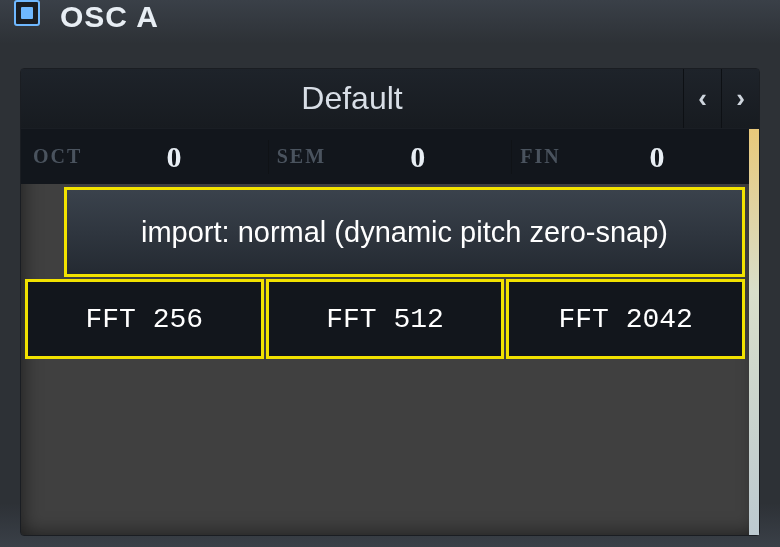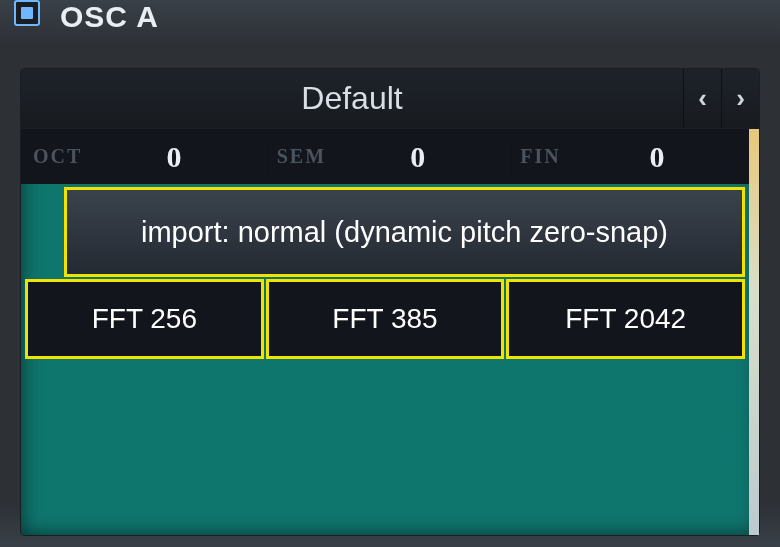--- a/index.html
+++ b/index.html
@@ -36,21 +36,21 @@
     border-radius: 1px;
   }
   .osc-title {
     color: #e8eef4;
     font-size: 30px;
     font-weight: bold;
     letter-spacing: 1px;
   }
   .panel {
     margin: 8px 20px 10px 20px;
-    background: #0f766e;
+    background: #404040;
     border: 1px solid #1a1d22;
     border-radius: 4px;
     box-shadow: inset 0 0 20px rgba(0,0,0,0.6);
     height: 468px;
     position: relative;
   }
   .preset-row {
     display: flex;
     align-items: stretch;
     height: 60px;
@@ -152,20 +152,21 @@
     flex: 1;
     border: 3px solid #f2e200;
     display: flex;
     align-items: center;
     justify-content: center;
     color: #ffffff;
     font-size: 28px;
     font-weight: 500;
     background: #12161c;
     white-space: nowrap;
+    font-family: Liberation Mono, monospace;
   }
 </style>
 </head>
 <body>
 
 <div class="header">
   <div class="power-btn"></div>
   <div class="osc-title">OSC  A</div>
 </div>
 
@@ -191,18 +192,18 @@
     <div class="tune-cell">
       <span class="tune-label">FIN</span>
       <span class="tune-value">0</span>
     </div>
   </div>
 
   <div class="menu-area">
     <div class="menu-item first">import: normal (dynamic pitch zero-snap)</div>
     <div class="fft-row">
       <div class="fft-cell">FFT 256</div>
-      <div class="fft-cell">FFT 385</div>
+      <div class="fft-cell">FFT 512</div>
       <div class="fft-cell">FFT 2042</div>
     </div>
   </div>
 
 </div>
 
 </body></html>

